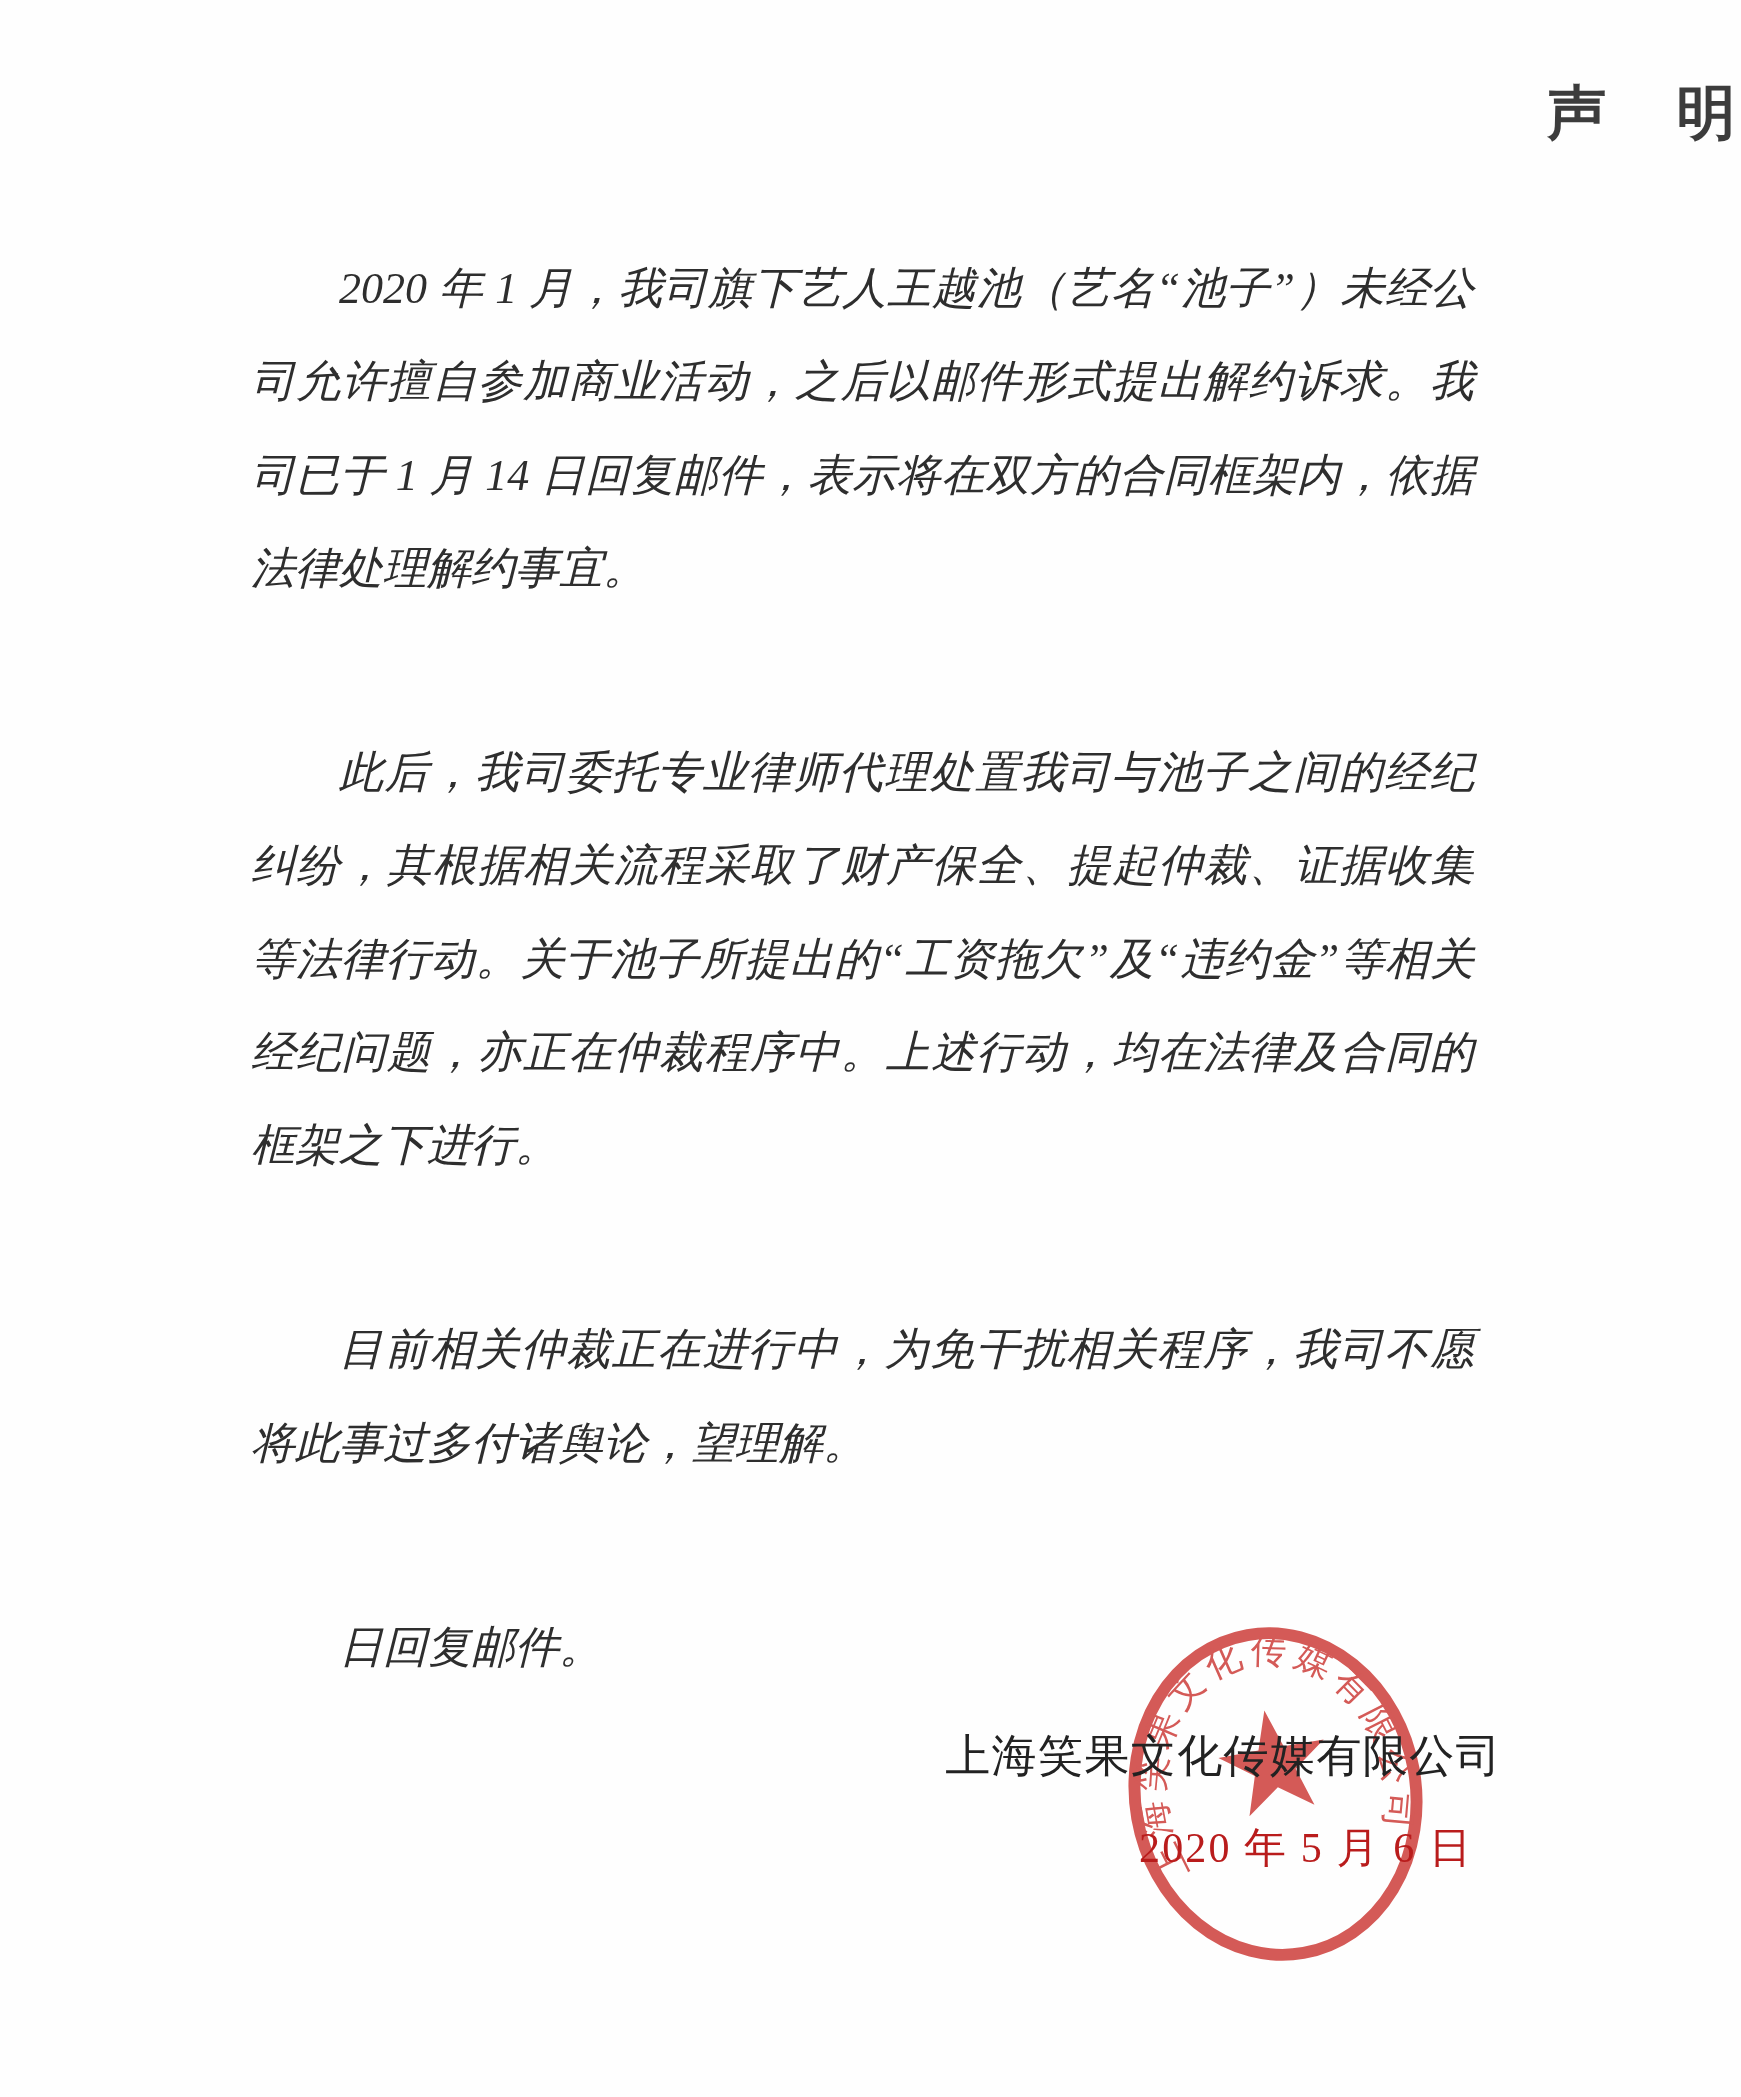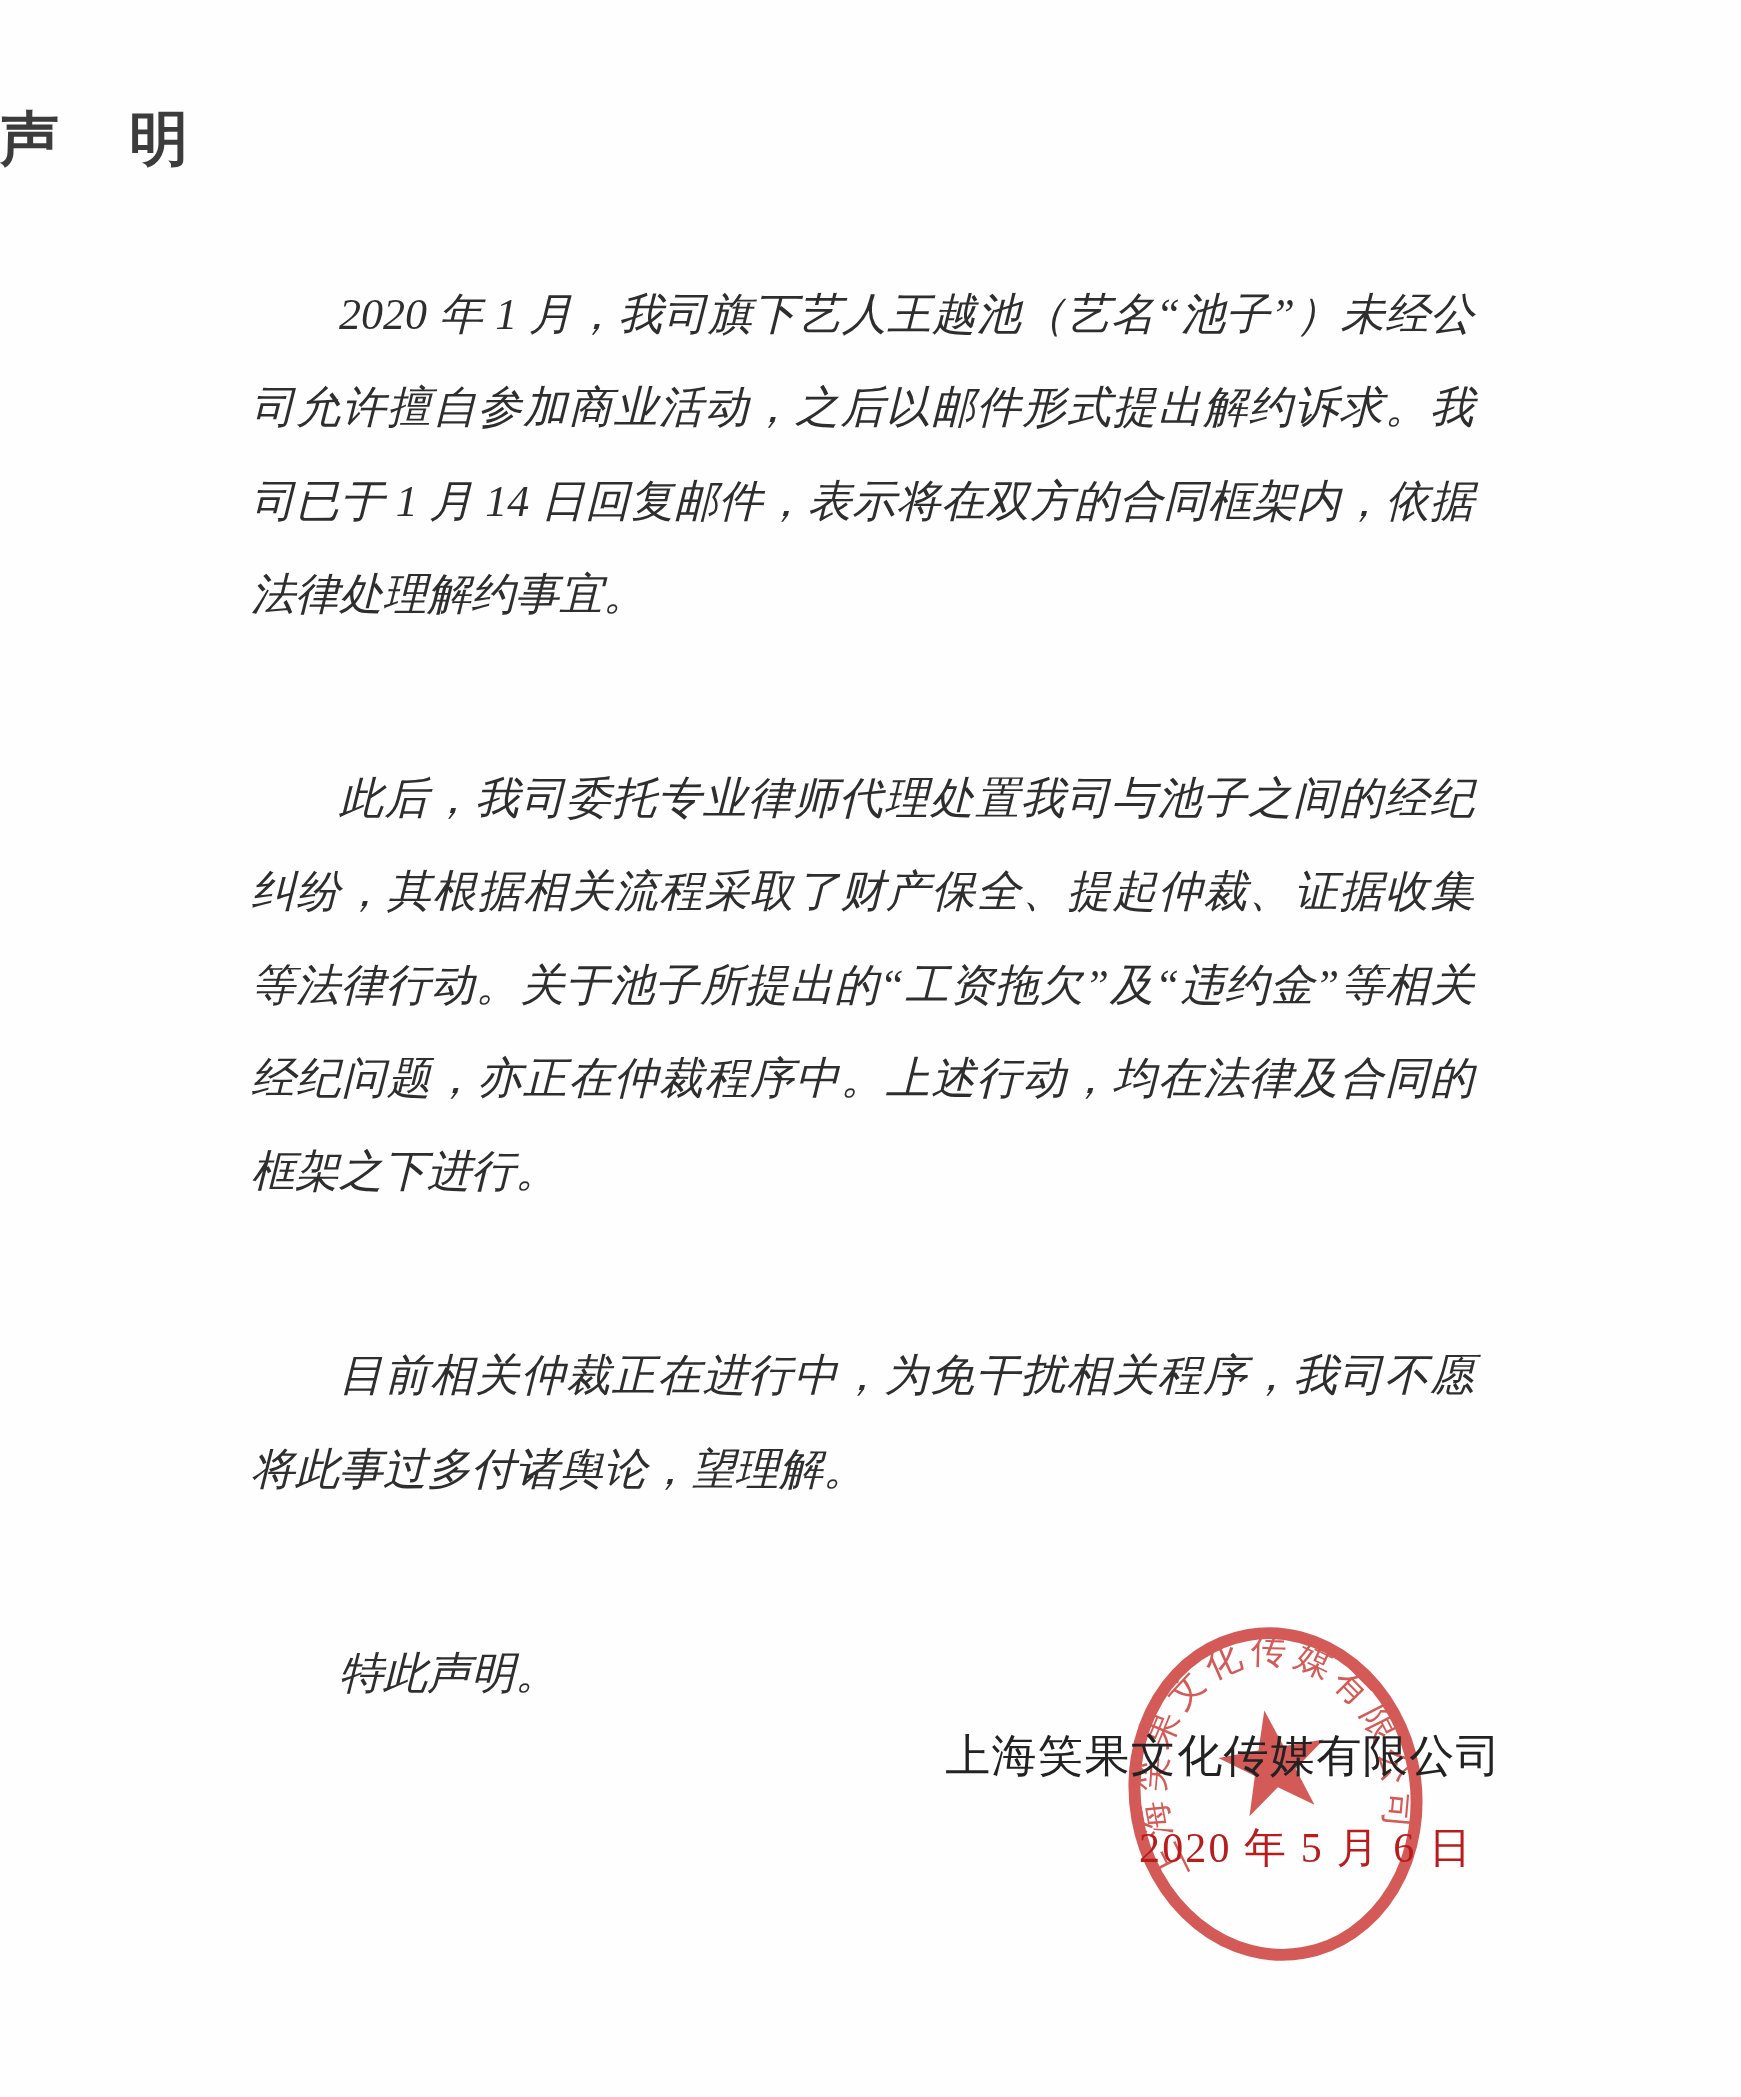--- a/index.html
+++ b/index.html
@@ -6,22 +6,22 @@
   .page {
     position: relative;
     width: 1741px;
     height: 2097px;
     background: #fefefe;
     overflow: hidden;
     font-family: "Liberation Serif", "DejaVu Serif", serif;
     color: #2e2e2e;
   }
   .title {
-    padding-top: 100px;
-    text-align: left;
+    padding-top: 74px;
+    text-align: right;
     font-size: 59px;
     font-weight: bold;
     color: #3c3c3c;
     letter-spacing: 5.6px;
   }
   .content {
     margin: 88px 267px 0 251px;
     font-size: 44px;
     line-height: 2.12;
     text-align: justify;
@@ -69,21 +69,21 @@
 <body>
 
 <div class="page">
 
   <div class="title">声　明</div>
 
   <div class="content">
     <p>2020 年 1 月，我司旗下艺人王越池（艺名“池子”）未经公司允许擅自参加商业活动，之后以邮件形式提出解约诉求。我司已于 1 月 14 日回复邮件，表示将在双方的合同框架内，依据法律处理解约事宜。</p>
     <p>此后，我司委托专业律师代理处置我司与池子之间的经纪纠纷，其根据相关流程采取了财产保全、提起仲裁、证据收集等法律行动。关于池子所提出的“工资拖欠”及“违约金”等相关经纪问题，亦正在仲裁程序中。上述行动，均在法律及合同的框架之下进行。</p>
     <p>目前相关仲裁正在进行中，为免干扰相关程序，我司不愿将此事过多付诸舆论，望理解。</p>
-    <p class="closing">特此声明。</p>
+    <p class="closing">日回复邮件。</p>
   </div>
 
   <div class="sig-company">上海笑果文化传媒有限公司</div>
 
   <div class="sig-date">2020 年 5 月 6 日</div>
 
   <div class="seal">
     <svg viewBox="0 0 520 572" xmlns="http://www.w3.org/2000/svg">
       <g transform="rotate(-10 260 286)" opacity="0.88">
 

